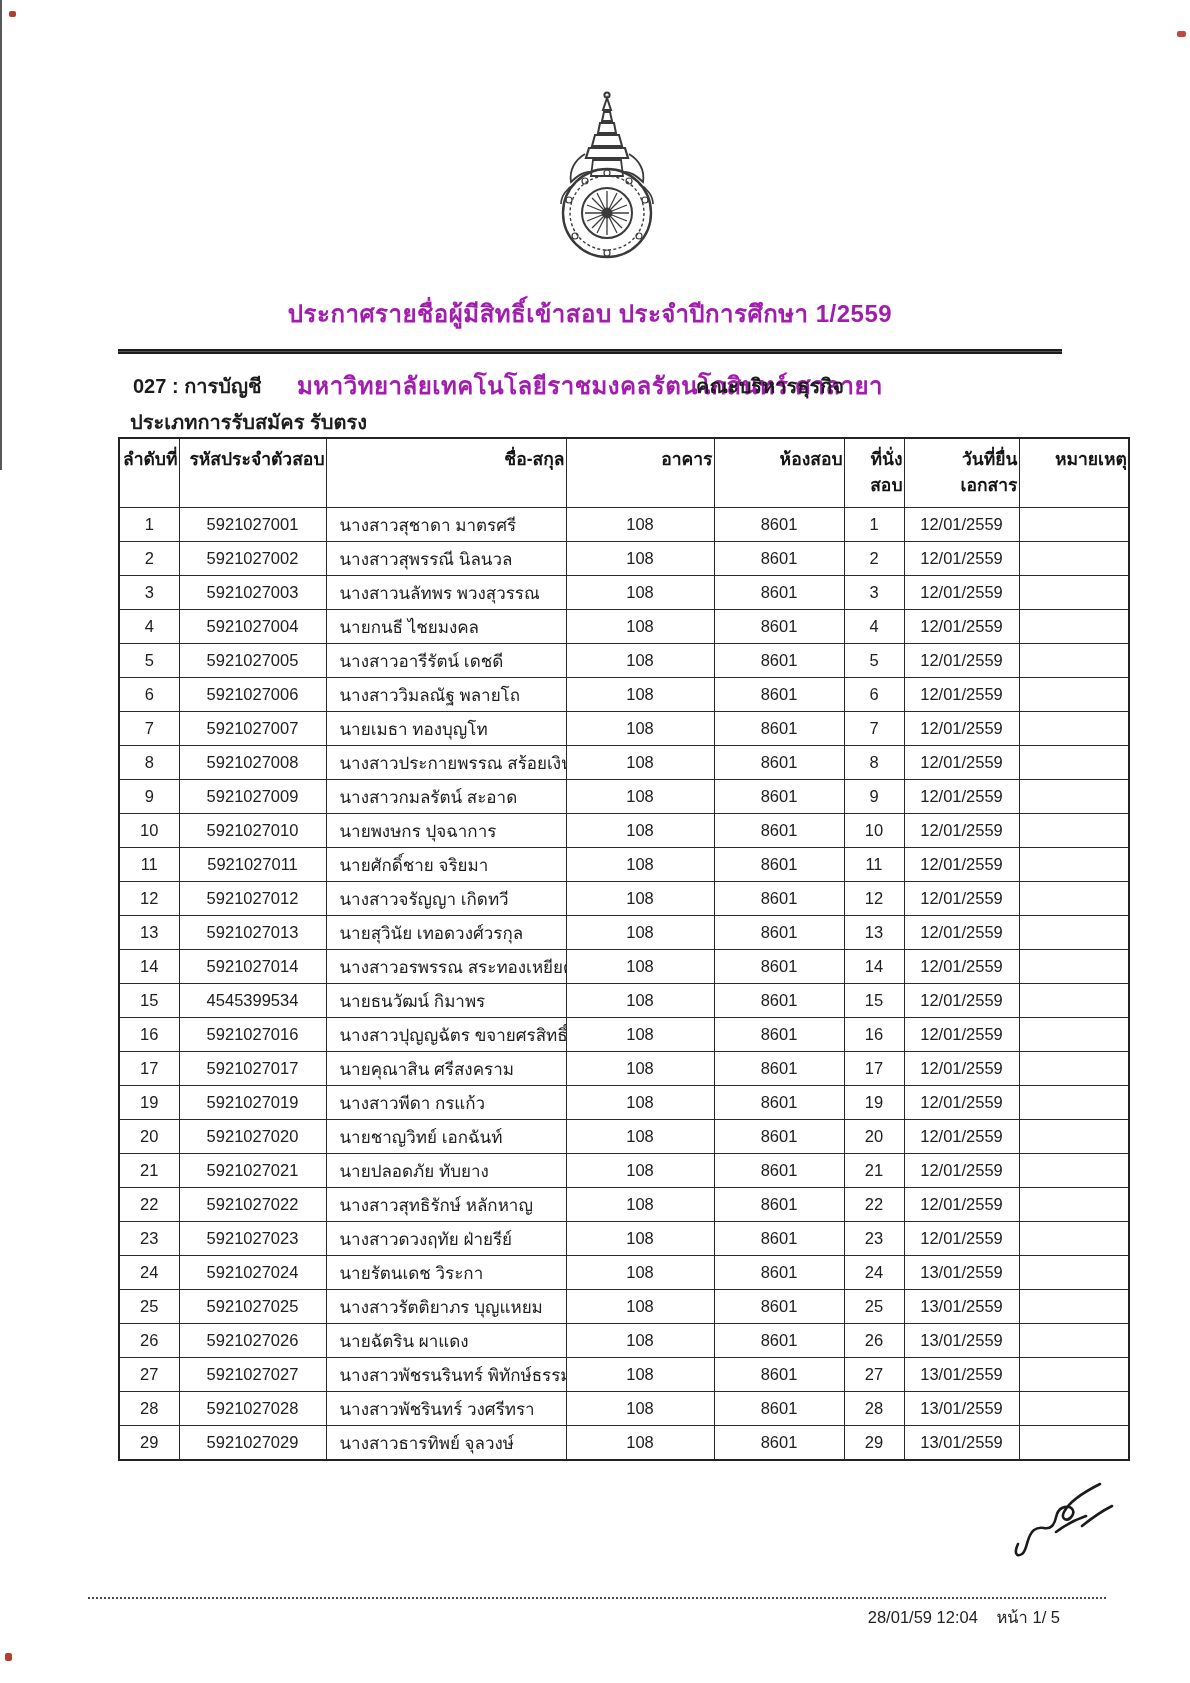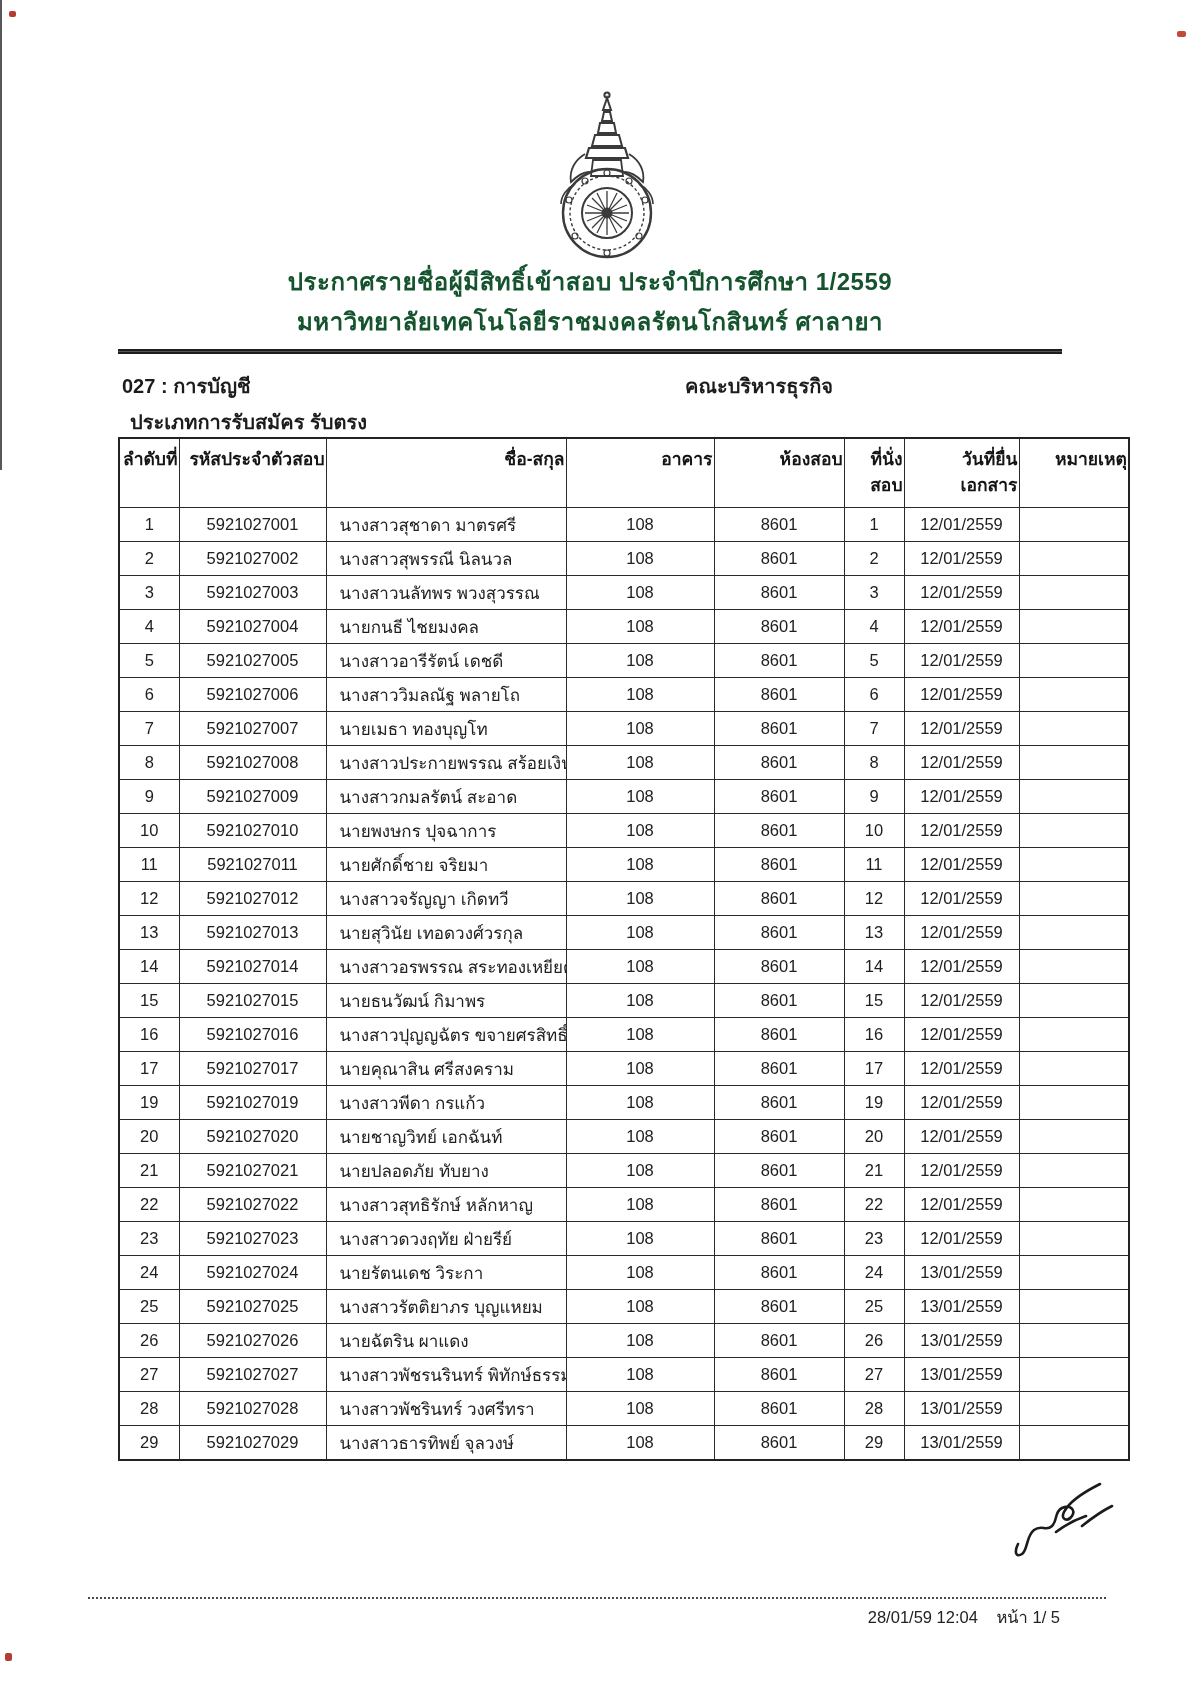--- a/index.html
+++ b/index.html
@@ -17,26 +17,26 @@
   .speck.s1{left:9px;top:11px;width:7px;height:6px;background:#b43c30;}
   .speck.s2{left:1177px;top:31px;width:9px;height:6px;background:#c0493a;}
   .speck.s3{left:5px;top:1653px;width:7px;height:8px;background:#b43c30;}
 
   
   .emblem{position:absolute;left:545px;top:88px;width:125px;height:172px;}
   .emblem svg{width:100%;height:100%;}
 
   
   .titles{position:absolute;left:118px;top:262px;width:944px;text-align:center;}
-  .title-line{font-size:24px;font-weight:bold;line-height:40px;color:#14532d;letter-spacing:.5px;}
+  .title-line{font-size:24px;font-weight:bold;line-height:40px;color:#a21caf;letter-spacing:.5px;margin-top:32px;}
 
   .divider{position:absolute;left:118px;top:349px;width:944px;height:5px;
     background:linear-gradient(#1d1d1d 0 40%,#555 40% 55%,#1d1d1d 55% 100%);}
 
-  .meta-row{position:absolute;left:122px;top:370px;width:940px;height:30px;}
+  .meta-row{position:absolute;left:133px;top:370px;width:940px;height:30px;}
   .program{position:absolute;left:0;top:0;font-size:20px;font-weight:bold;}
   .faculty{position:absolute;left:563px;top:0;font-size:20px;font-weight:bold;}
   .admission{position:absolute;left:122px;top:406px;font-size:20px;font-weight:bold;margin-left:8px;}
 
   
   .exam-table{
     position:absolute;left:118px;top:437px;width:1010px;
     border-collapse:collapse;table-layout:fixed;
   }
   .exam-table th,.exam-table td{
@@ -295,21 +295,21 @@
           <td>5921027014</td>
           <td>นางสาวอรพรรณ สระทองเหยียด</td>
           <td>108</td>
           <td>8601</td>
           <td>14</td>
           <td>12/01/2559</td>
           <td></td>
         </tr>
         <tr>
           <td>15</td>
-          <td>5921027015</td>
+          <td>4545399534</td>
           <td>นายธนวัฒน์ กิมาพร</td>
           <td>108</td>
           <td>8601</td>
           <td>15</td>
           <td>12/01/2559</td>
           <td></td>
         </tr>
         <tr>
           <td>16</td>
           <td>5921027016</td>

